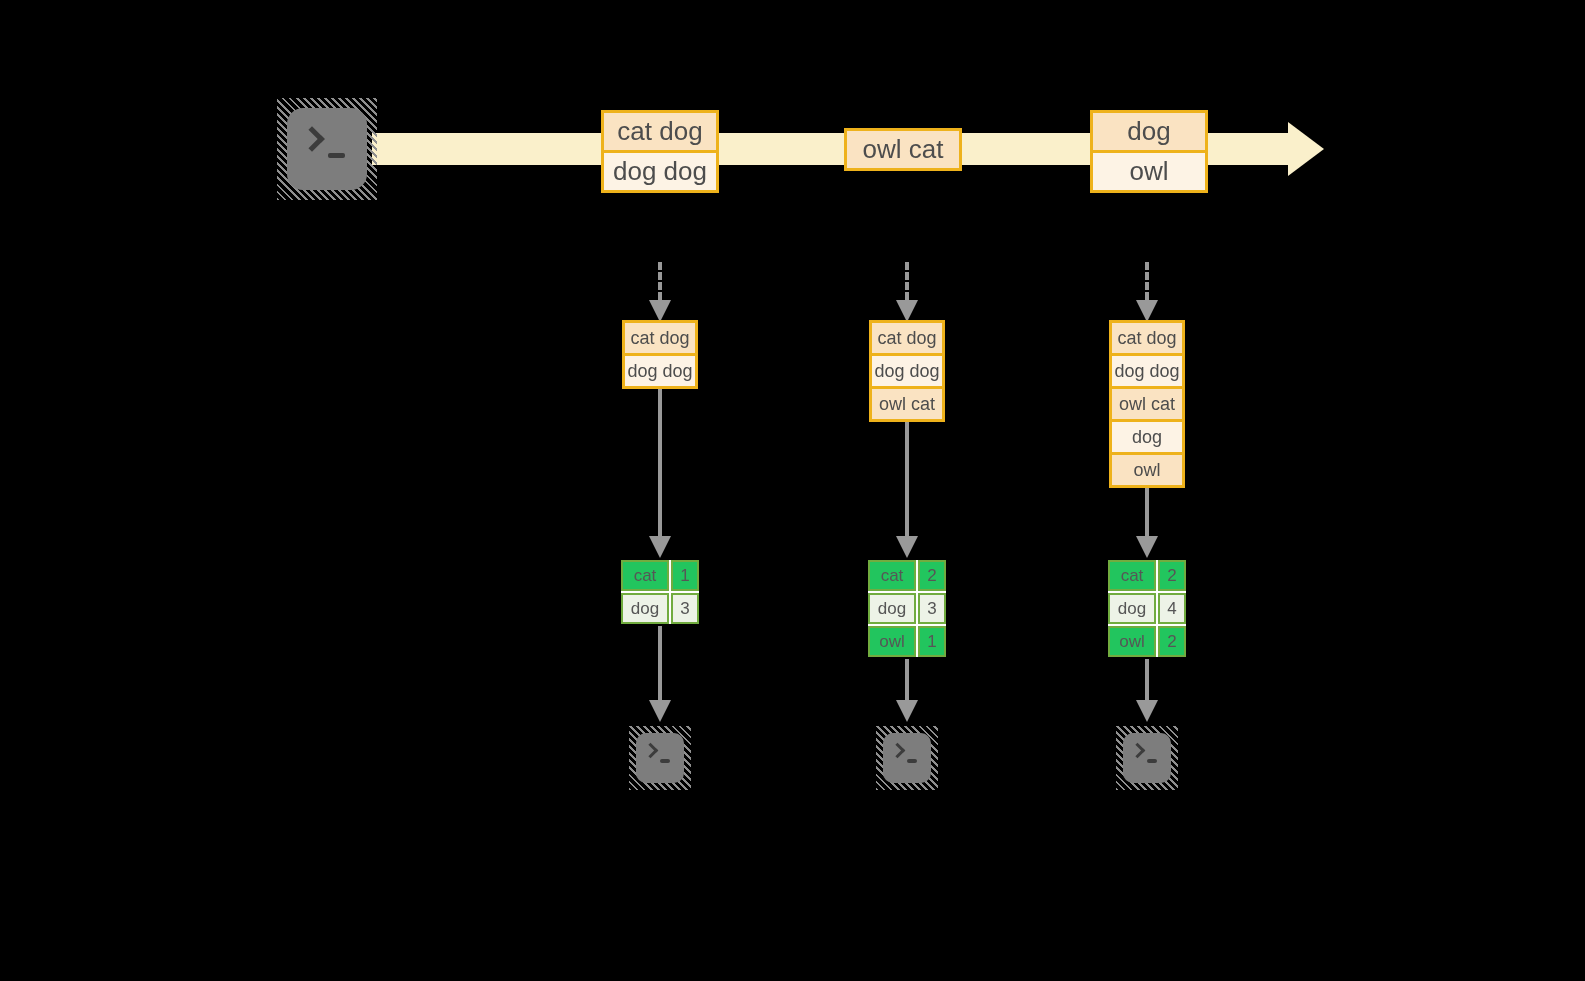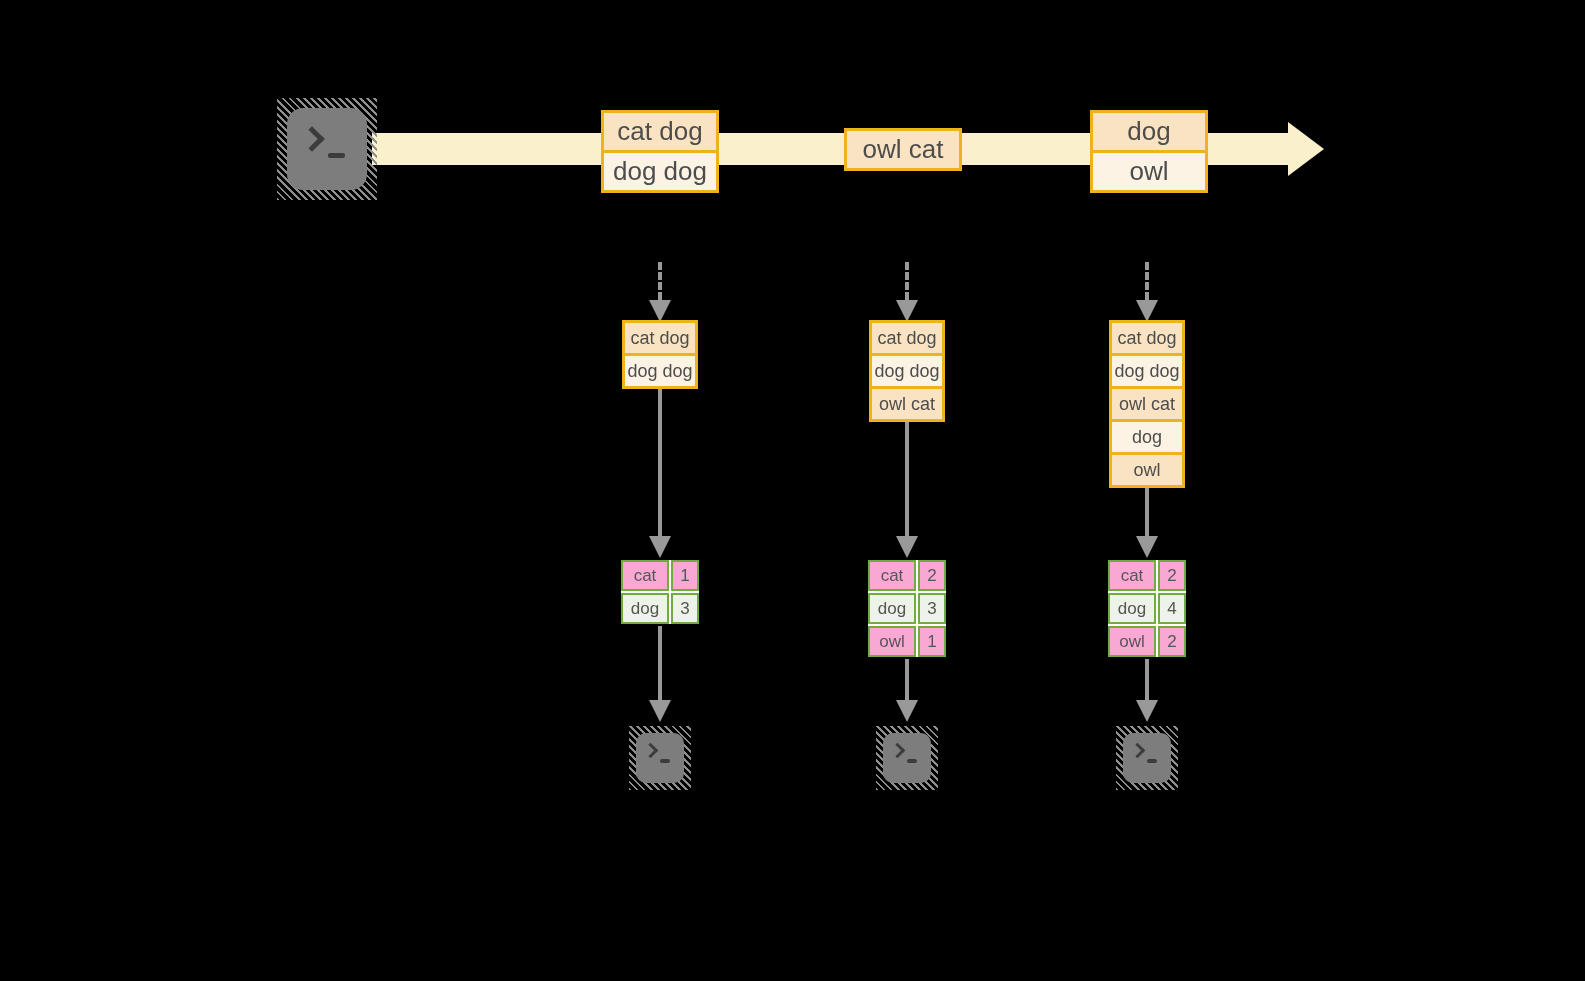--- a/index.html
+++ b/index.html
@@ -34,21 +34,21 @@
     border-left:11px solid transparent;border-right:11px solid transparent;
     border-top:22px solid #999;}
   
   .banner{position:absolute;background:#fff;display:flex;align-items:center;
     justify-content:center;font-size:34px;color:#161616;z-index:1;}
   
   .wc{position:absolute;display:grid;grid-template-columns:48px 28px;gap:2px;
     background:#fff;z-index:2;}
   .wc .cell{box-sizing:border-box;height:31px;border:2px solid #71ac3f;
     display:flex;align-items:center;justify-content:center;font-size:17px;color:#565656;}
-  .c-a{background:#f9a8d4;}
+  .c-a{background:#22c55e;}
   .c-b{background:#edf3e7;}
   .z2{z-index:2;}.z3{z-index:3;}
 </style>
 </head>
 <body>
 
 <div class="canvas">
 
   <div class="band" style="left:372px;top:133px;width:916px;height:32px;"></div>
   <div class="band-head" style="left:1288px;top:122px;"></div>

